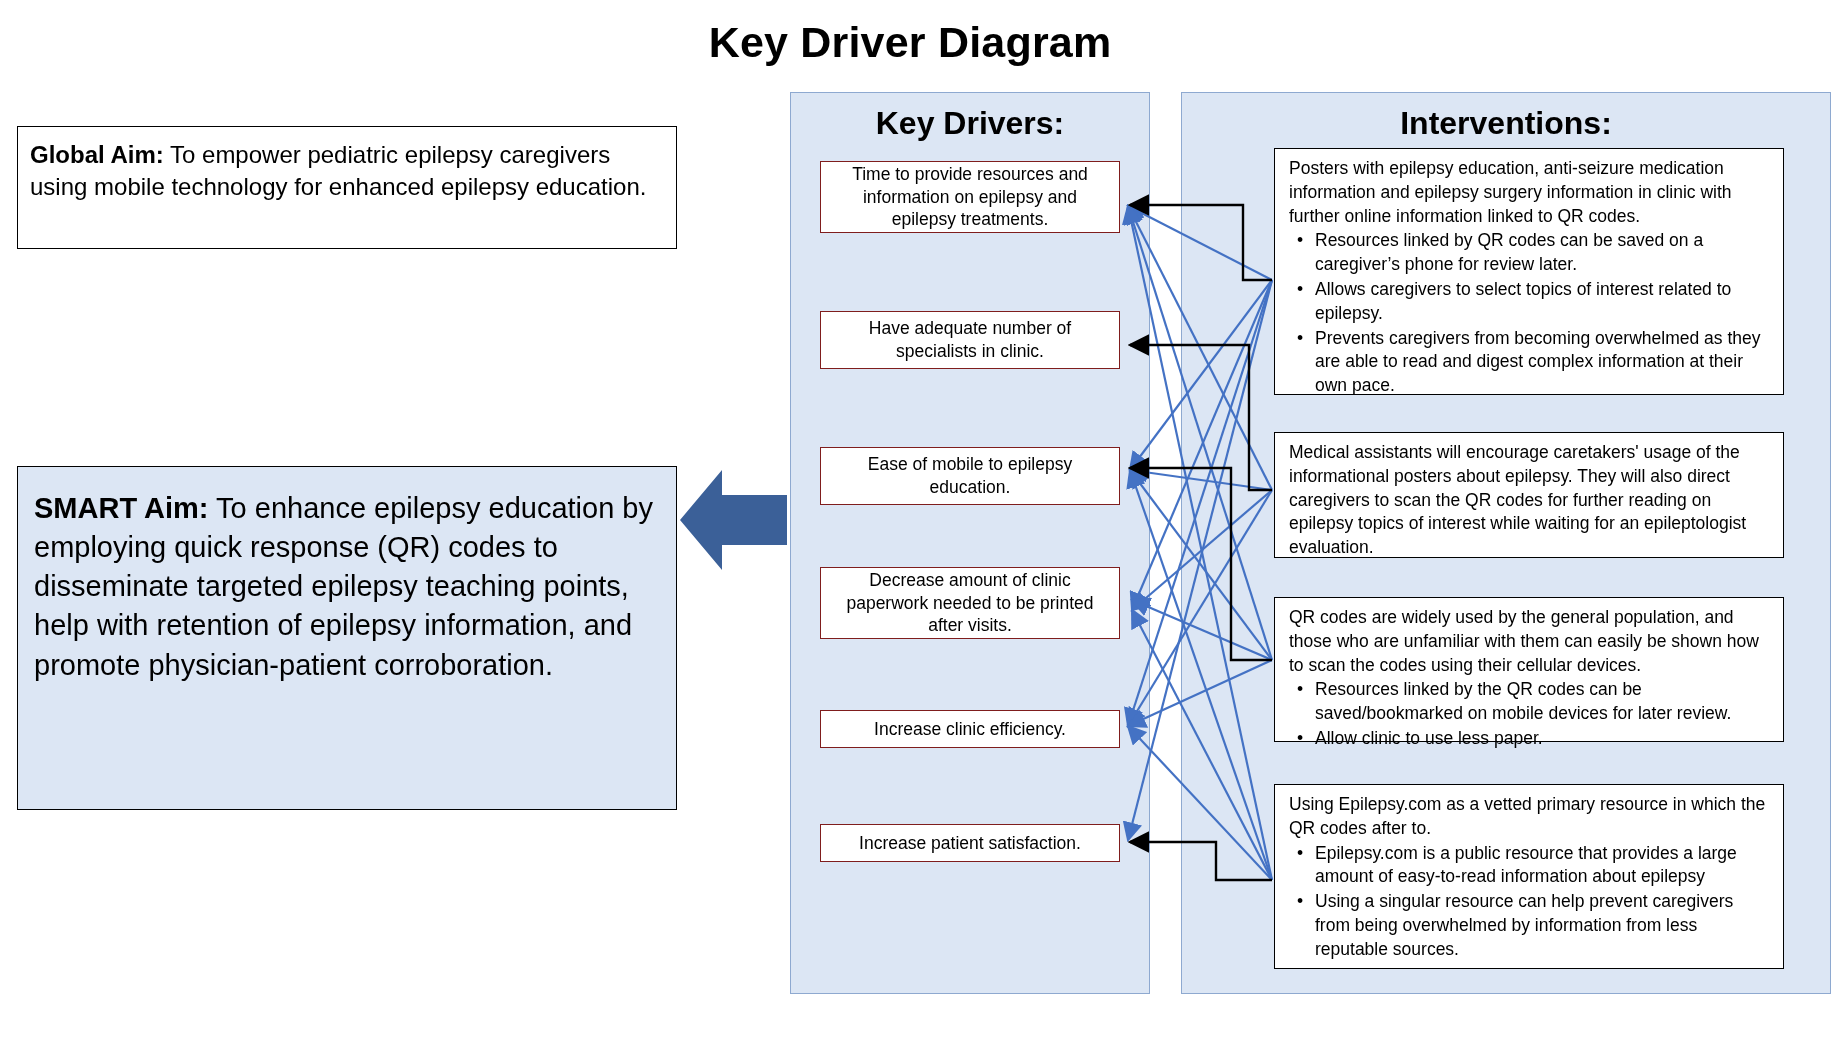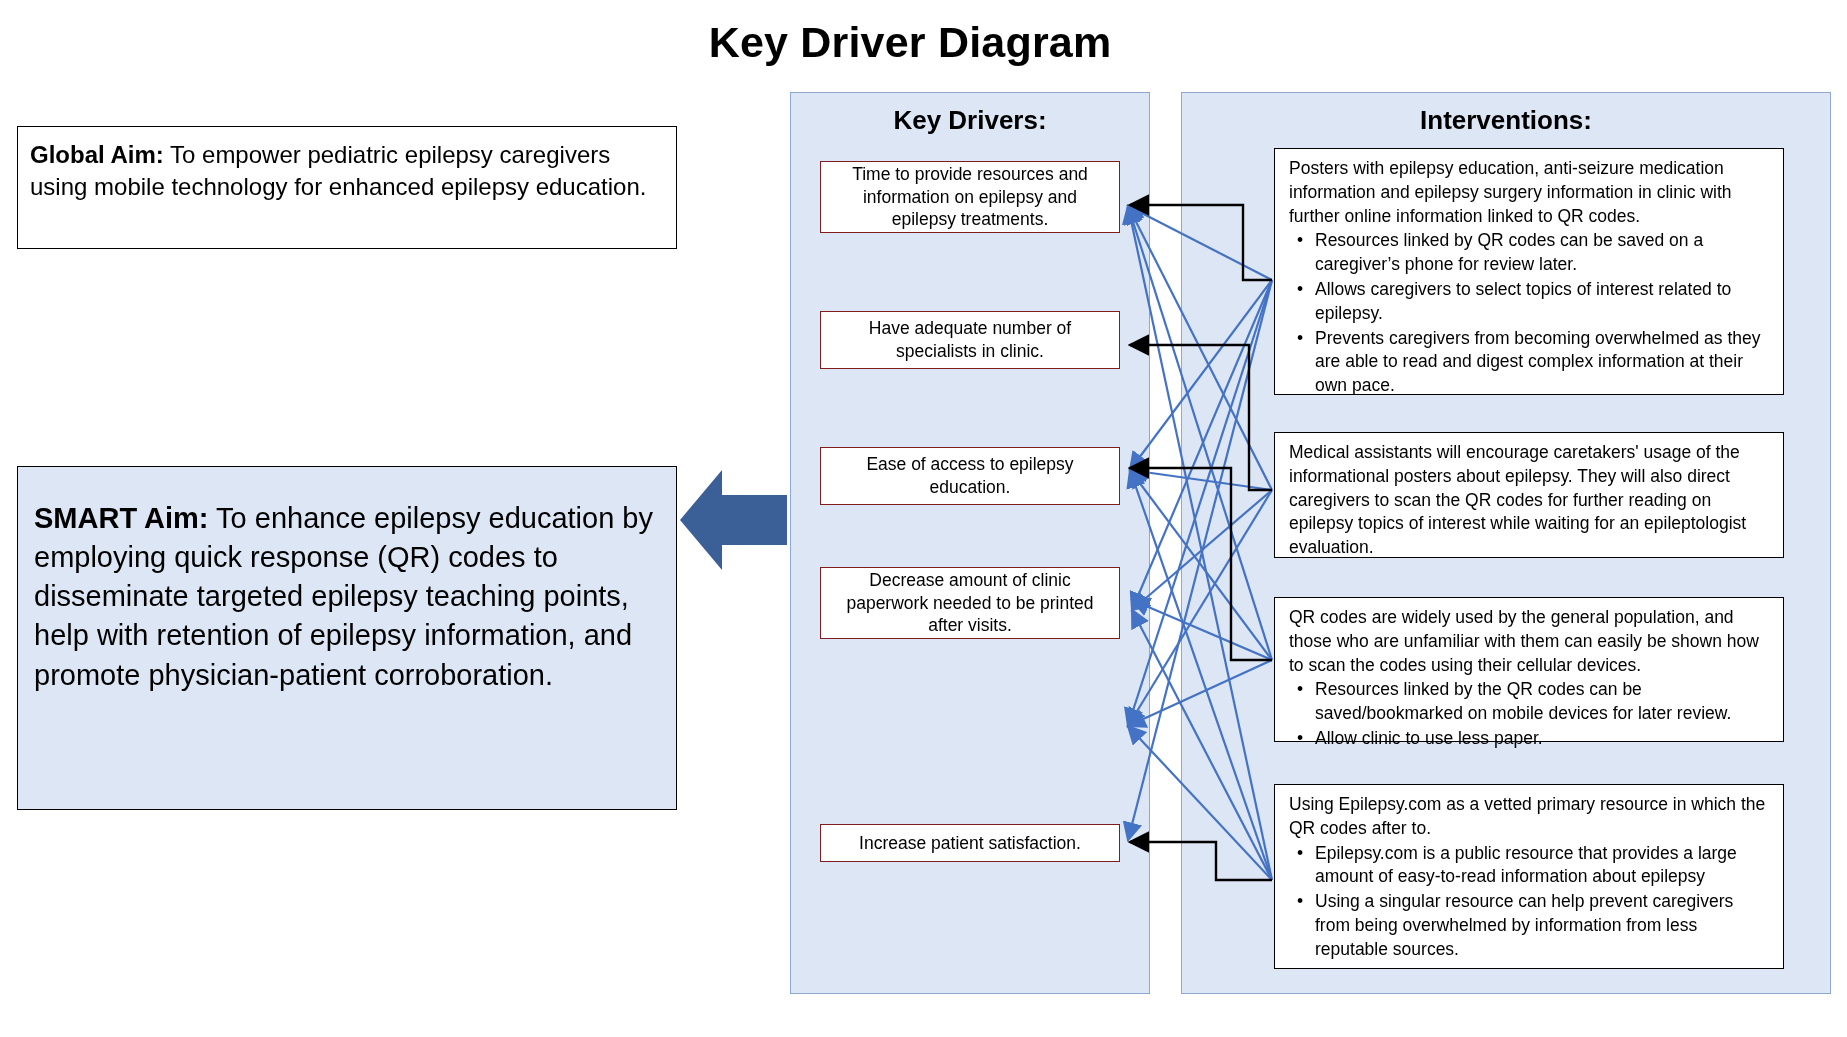--- a/index.html
+++ b/index.html
@@ -56,21 +56,21 @@
     font-size: 24px;
     padding-left: 12px;
   }
   #smart-aim {
     left: 17px;
     top: 466px;
     width: 660px;
     height: 344px;
     background: #dce6f4;
     font-size: 29px;
-    padding-top: 32px;
+    padding-top: 22px;
   }
   .aim-label {
     font-weight: bold;
   }
 
   .panel {
     position: absolute;
     background: #dce6f4;
     border: 1px solid #8ea9d0;
     box-sizing: border-box;
@@ -86,21 +86,21 @@
     top: 92px;
     width: 650px;
     height: 902px;
   }
   .panel-heading {
     position: absolute;
     top: 12px;
     left: 0;
     width: 100%;
     text-align: center;
-    font-size: 26px;
+    font-size: 32px;
     font-weight: bold;
   }
 
   .driver-box {
     position: absolute;
     background: #ffffff;
     border: 1px solid #7f1d1d;
     box-sizing: border-box;
     display: flex;
     align-items: center;
@@ -173,22 +173,23 @@
   <div class="panel" id="drivers-panel">
     <div class="panel-heading">Key Drivers:</div>
   </div>
 
   <div class="panel" id="interventions-panel">
     <div class="panel-heading">Interventions:</div>
   </div>
 
   <div class="driver-box" id="driver-0">Time to provide resources and information on epilepsy and epilepsy treatments.</div>
   <div class="driver-box" id="driver-1">Have adequate number of specialists in clinic.</div>
-  <div class="driver-box" id="driver-2">Ease of access to epilepsy education.</div>
+  <div class="driver-box" id="driver-2">Ease of mobile to epilepsy education.</div>
   <div class="driver-box" id="driver-3">Decrease amount of clinic paperwork needed to be printed after visits.</div>
+  <div class="driver-box" id="driver-4">Increase clinic efficiency.</div>
   <div class="driver-box" id="driver-5">Increase patient satisfaction.</div>
 
   <div class="intervention-box" id="intervention-0">
     <p>Posters with epilepsy education, anti-seizure medication information and epilepsy surgery information in clinic with further online information linked to QR codes.</p>
     <ul>
       <li>Resources linked by QR codes can be saved on a caregiver’s phone for review later.</li>
       <li>Allows caregivers to select topics of interest related to epilepsy.</li>
       <li>Prevents caregivers from becoming overwhelmed as they are able to read and digest complex information at their own pace.</li>
     </ul>
   </div>

